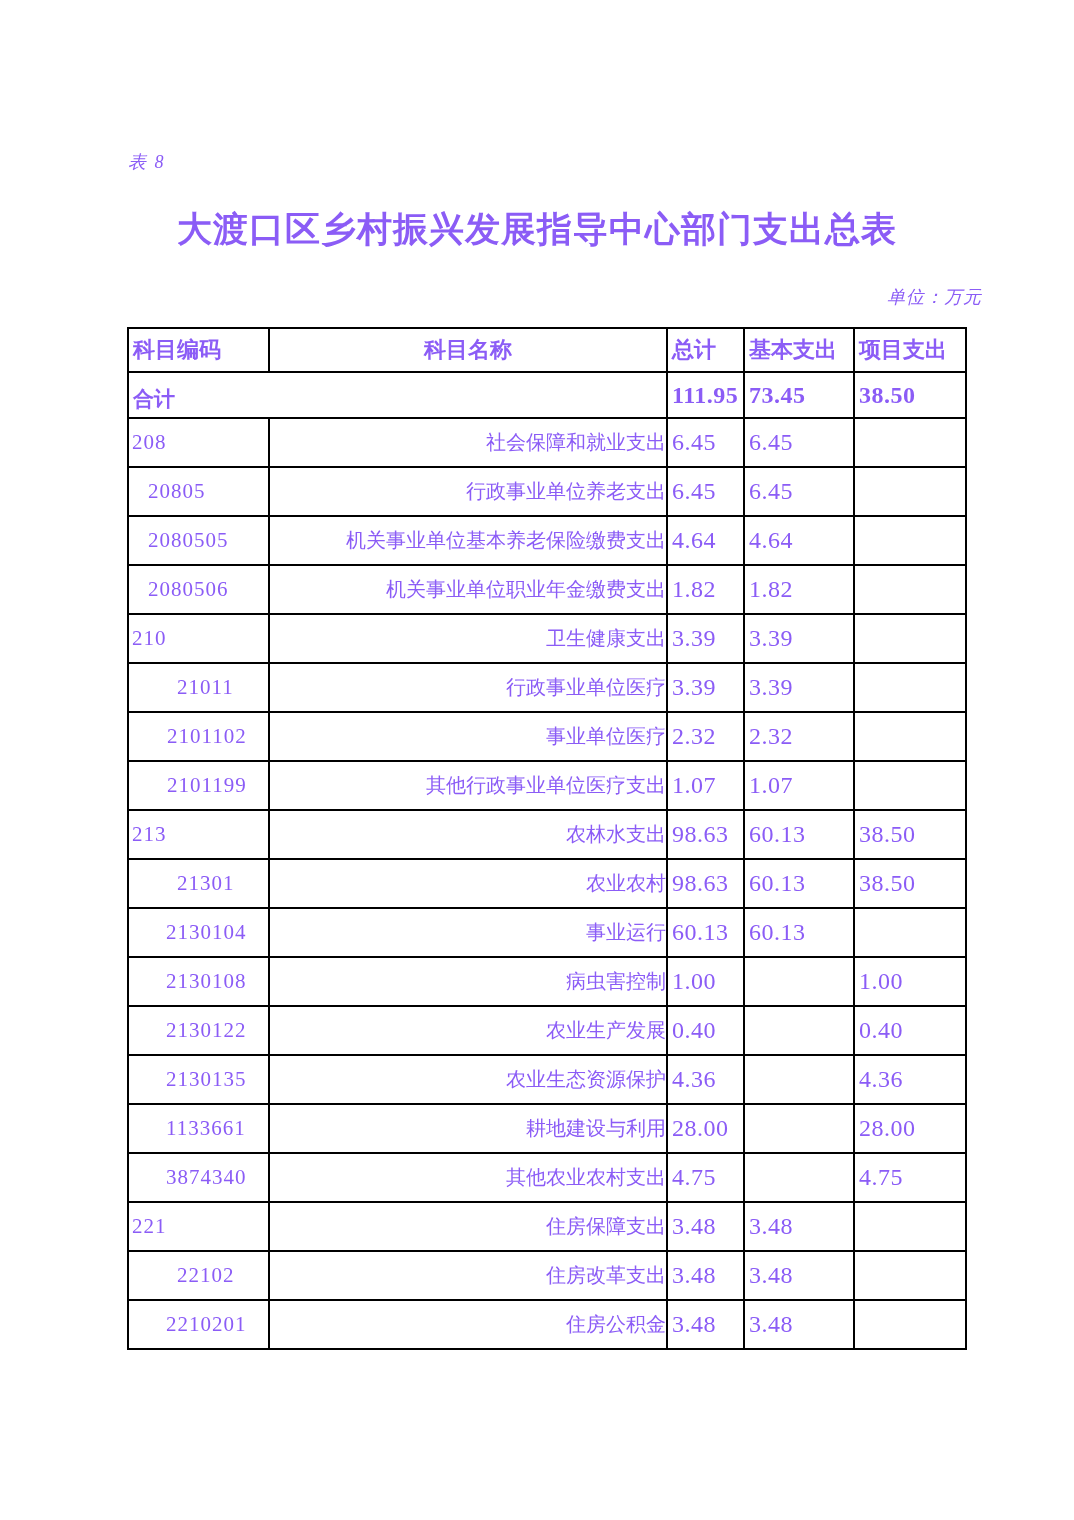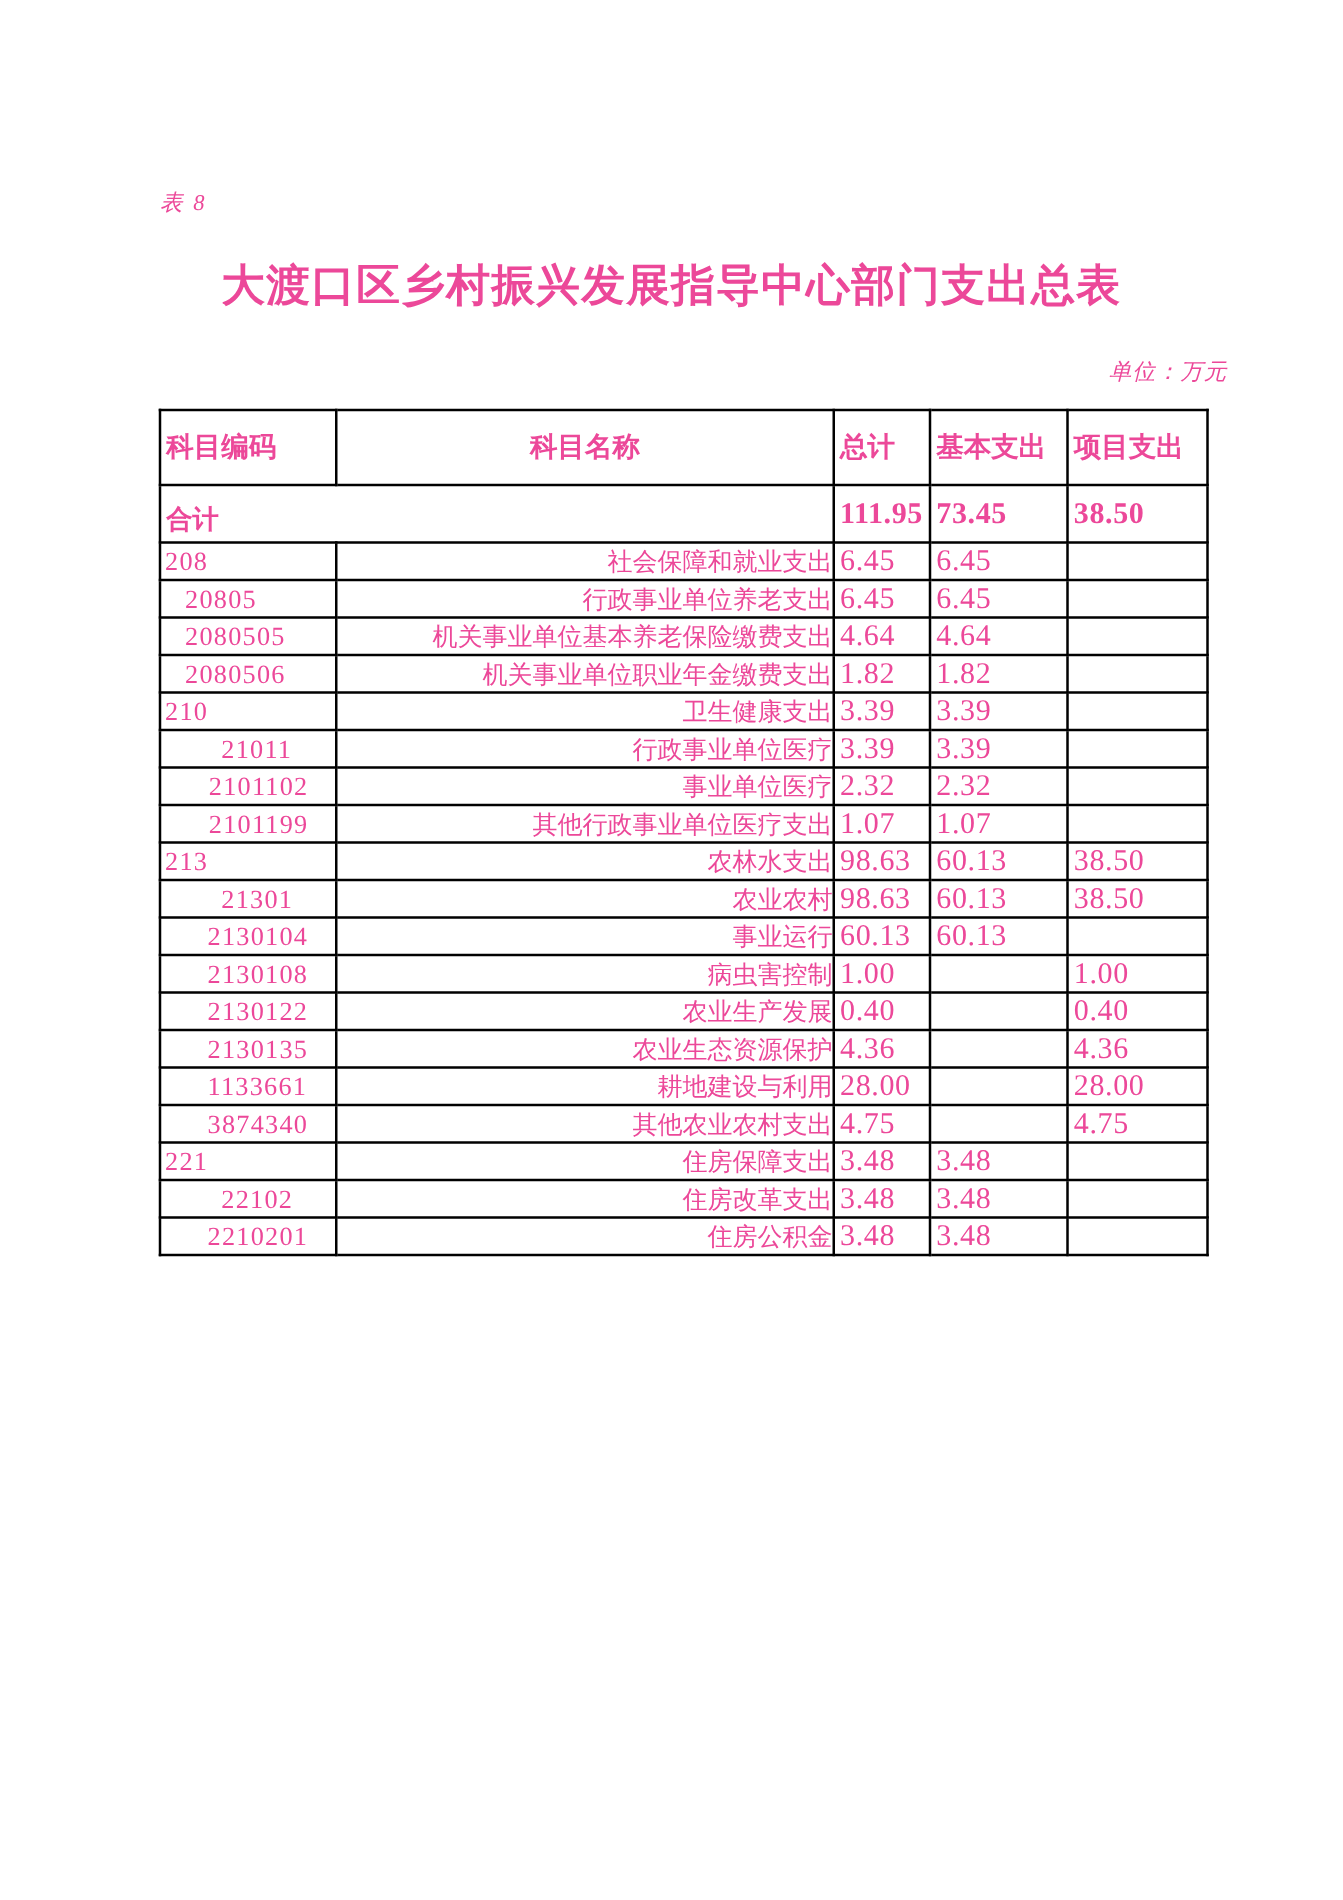--- a/index.html
+++ b/index.html
@@ -1,21 +1,21 @@
 <!DOCTYPE html>
 <html><head>
 <meta charset="utf-8">
 <style>
   * { margin:0; padding:0; box-sizing:border-box; }
   html,body { background:#ffffff; }
   .page {
     position:relative;
     width:1074px; height:1520px;
     background:#ffffff;
-    color:#ec4899;
+    color:#8b5cf6;
     font-family:"Liberation Serif","DejaVu Serif",serif;
     overflow:hidden;
   }
   .doc-label {
     position:absolute; left:128px; top:150px;
     font-size:18px; font-style:italic;
     letter-spacing:2px;
   }
   .page-title {
     position:absolute; top:211px; left:0; width:100%;
@@ -38,22 +38,22 @@
     width:838px;
     border-collapse:collapse;
     table-layout:fixed;
   }
   table.budget th, table.budget td {
     border:2px solid #000;
     vertical-align:middle;
     overflow:hidden;
     white-space:nowrap;
   }
-  table.budget thead tr { height:60px; }
-  table.budget tbody tr { height:30px; }
+  table.budget thead tr { height:44px; }
+  table.budget tbody tr { height:49px; }
   table.budget tbody tr.total-row { height:46px; }
   th {
     font-family:"Liberation Sans","DejaVu Sans",sans-serif;
     font-weight:bold;
     font-size:22px;
     text-align:left;
     padding-left:4px;
   }
   th.h-name { text-align:center; padding-left:0; }
   td.code {

